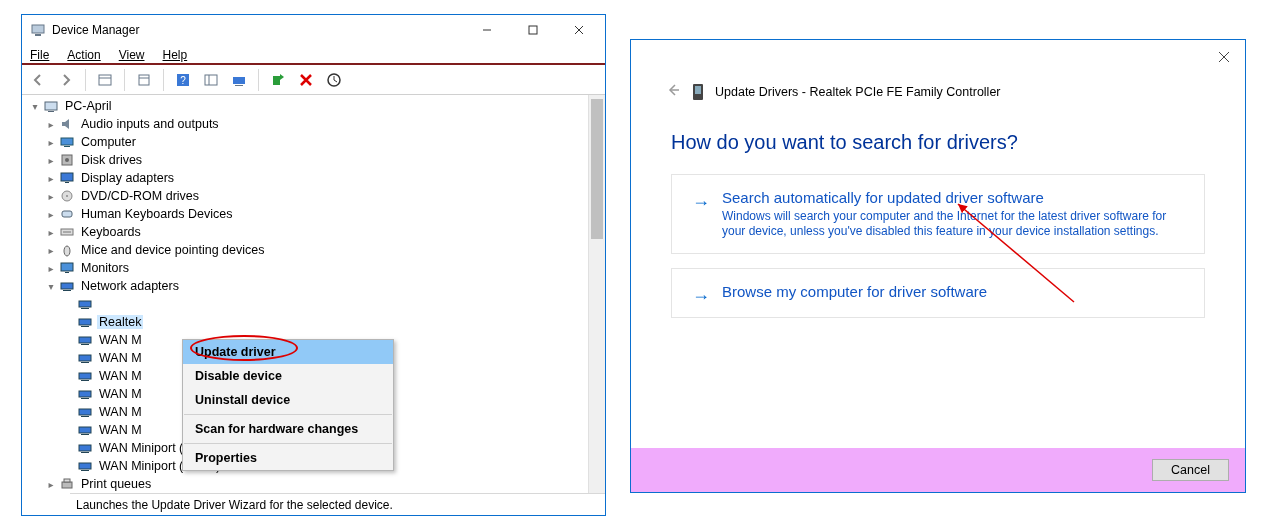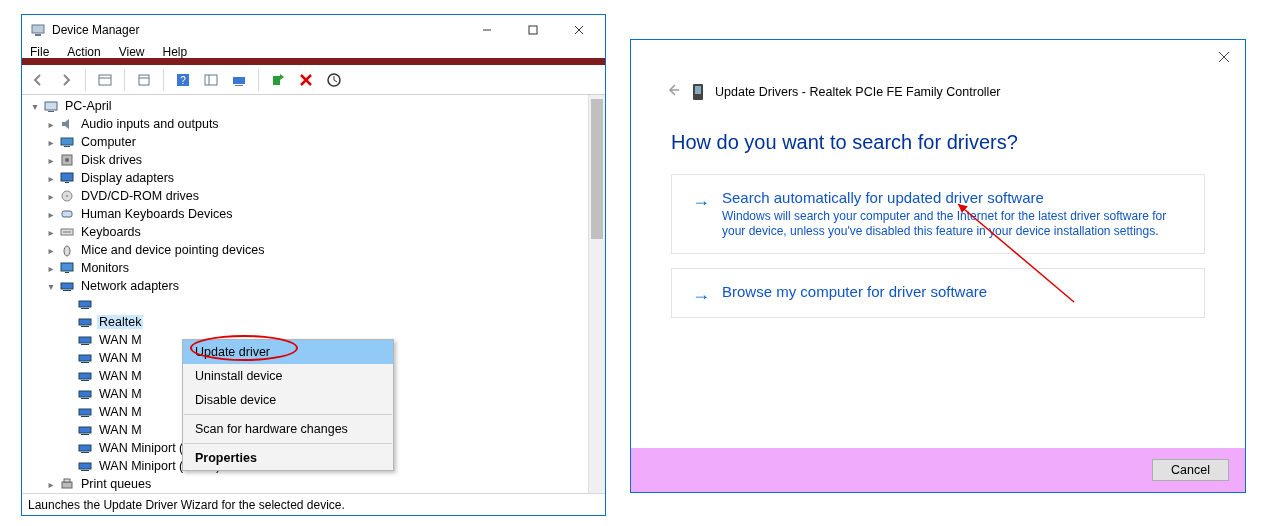--- a/index.html
+++ b/index.html
@@ -9,21 +9,21 @@
   .dm-window {
     position: absolute; left: 21px; top: 14px; width: 585px; height: 502px;
     border: 1px solid #0a6fcf; background: #fff; display: flex; flex-direction: column;
   }
   .titlebar { height: 30px; display: flex; align-items: center; padding: 0 8px; }
   .titlebar .icon { width: 16px; height: 16px; margin-right: 6px; display: inline-flex; }
   .titlebar .title { font-size: 12px; flex: 1; }
   .winbtns { display: flex; gap: 18px; margin-right: 4px; }
   .winbtn { width: 28px; height: 20px; display:flex; align-items:center; justify-content:center; font-size: 12px; color:#333; }
 
-  .menubar { height: 20px; display:flex; align-items:center; padding: 0 6px; font-size: 12px; gap: 14px; border-bottom: 7px solid #7f1d1d; }
+  .menubar { height: 20px; display:flex; align-items:flex-end; padding: 0 6px; font-size: 12px; gap: 14px; border-bottom: 2px solid #7f1d1d; text-decoration: underline; }
   .menuitem { padding: 1px 2px; }
 
   .toolbar { height: 30px; display:flex; align-items:center; padding: 0 4px; gap: 4px; border-bottom: 1px solid #d0d0d0; }
   .tb-sep { width:1px; height: 22px; background:#d8d8d8; margin: 0 3px;}
   .tb-btn { width: 24px; height: 24px; display:flex; align-items:center; justify-content:center; border:1px solid transparent; }
   .tb-btn svg { width:16px; height:16px; }
 
   .tree-area { flex:1; position:relative; overflow:hidden; background:#fff; }
   .tree-scroll { position:absolute; inset:0; overflow:hidden; padding: 2px 0 2px 6px; font-size: 12.5px; }
   .scrollbar { position:absolute; right:0; top:0; width:17px; height:100%; background:#f0f0f0; border-left:1px solid #e0e0e0;}
@@ -31,29 +31,29 @@
   .tree-row { display:flex; align-items:center; height:18px; white-space:nowrap; }
   .expander { width: 14px; height:14px; margin-right:1px; display:inline-flex; align-items:center; justify-content:center; color:#777; font-size:10px;}
   .expander.none { visibility:hidden; }
   .node-icon { width:16px; height:16px; margin-right:4px; display:inline-flex; align-items:center; justify-content:center;}
   .node-icon svg { width:16px; height:16px; }
   .node-label { padding: 0 2px; }
   .tree-row.selected .node-label { background:#cde8ff; }
   .indent1 { padding-left: 16px; }
   .indent2 { padding-left: 34px; }
 
-  .statusbar { height: 22px; border-top: 1px solid #d8d8d8; display:flex; align-items:center; padding: 0 6px; font-size: 12px; }
+  .statusbar { height: 22px; border-top: 1px solid #d8d8d8; display:flex; align-items:center; padding: 0 6px; font-size: 12px; margin-left: 48px; }
 
   
   .context-menu {
     position:absolute; left: 160px; top: 324px; width: 212px; background:#f3f3f3;
     border:1px solid #b5b5b5; box-shadow: 2px 2px 4px rgba(0,0,0,0.25); z-index:10;
     font-size: 12.5px;
   }
-  .cm-item { padding: 5px 12px; background:#fff0; }
+  .cm-item { padding: 5px 12px; background:#fff0;font-weight:bold; }
   .cm-item.highlight { background:#91c9f7; }
   .cm-item.bold { font-weight: 600; }
   .cm-sep { height:1px; background:#d0d0d0; margin: 2px 1px; }
 
   
   .annot-ellipse {
     position:absolute; left:168px; top:320px; width:108px; height:26px;
     border:2px solid #d00; border-radius: 50%; z-index:20; pointer-events:none;
   }
 
@@ -404,22 +404,22 @@
           <span class="node-label">Print queues</span>
         </div>
       </div>
     <div class="scrollbar">
         <div class="thumb"></div>
       </div>
   </div>
 
   <div class="context-menu">
     <div class="cm-item highlight">Update driver</div>
+    <div class="cm-item">Disable device</div>
     <div class="cm-item">Uninstall device</div>
-    <div class="cm-item">Disable device</div>
     <div class="cm-sep"></div>
     <div class="cm-item">Scan for hardware changes</div>
     <div class="cm-sep"></div>
     <div class="cm-item bold">Properties</div>
   </div>
 
   <div class="annot-ellipse"></div>
 
   <div class="statusbar">
     <span>Launches the Update Driver Wizard for the selected device.</span>

